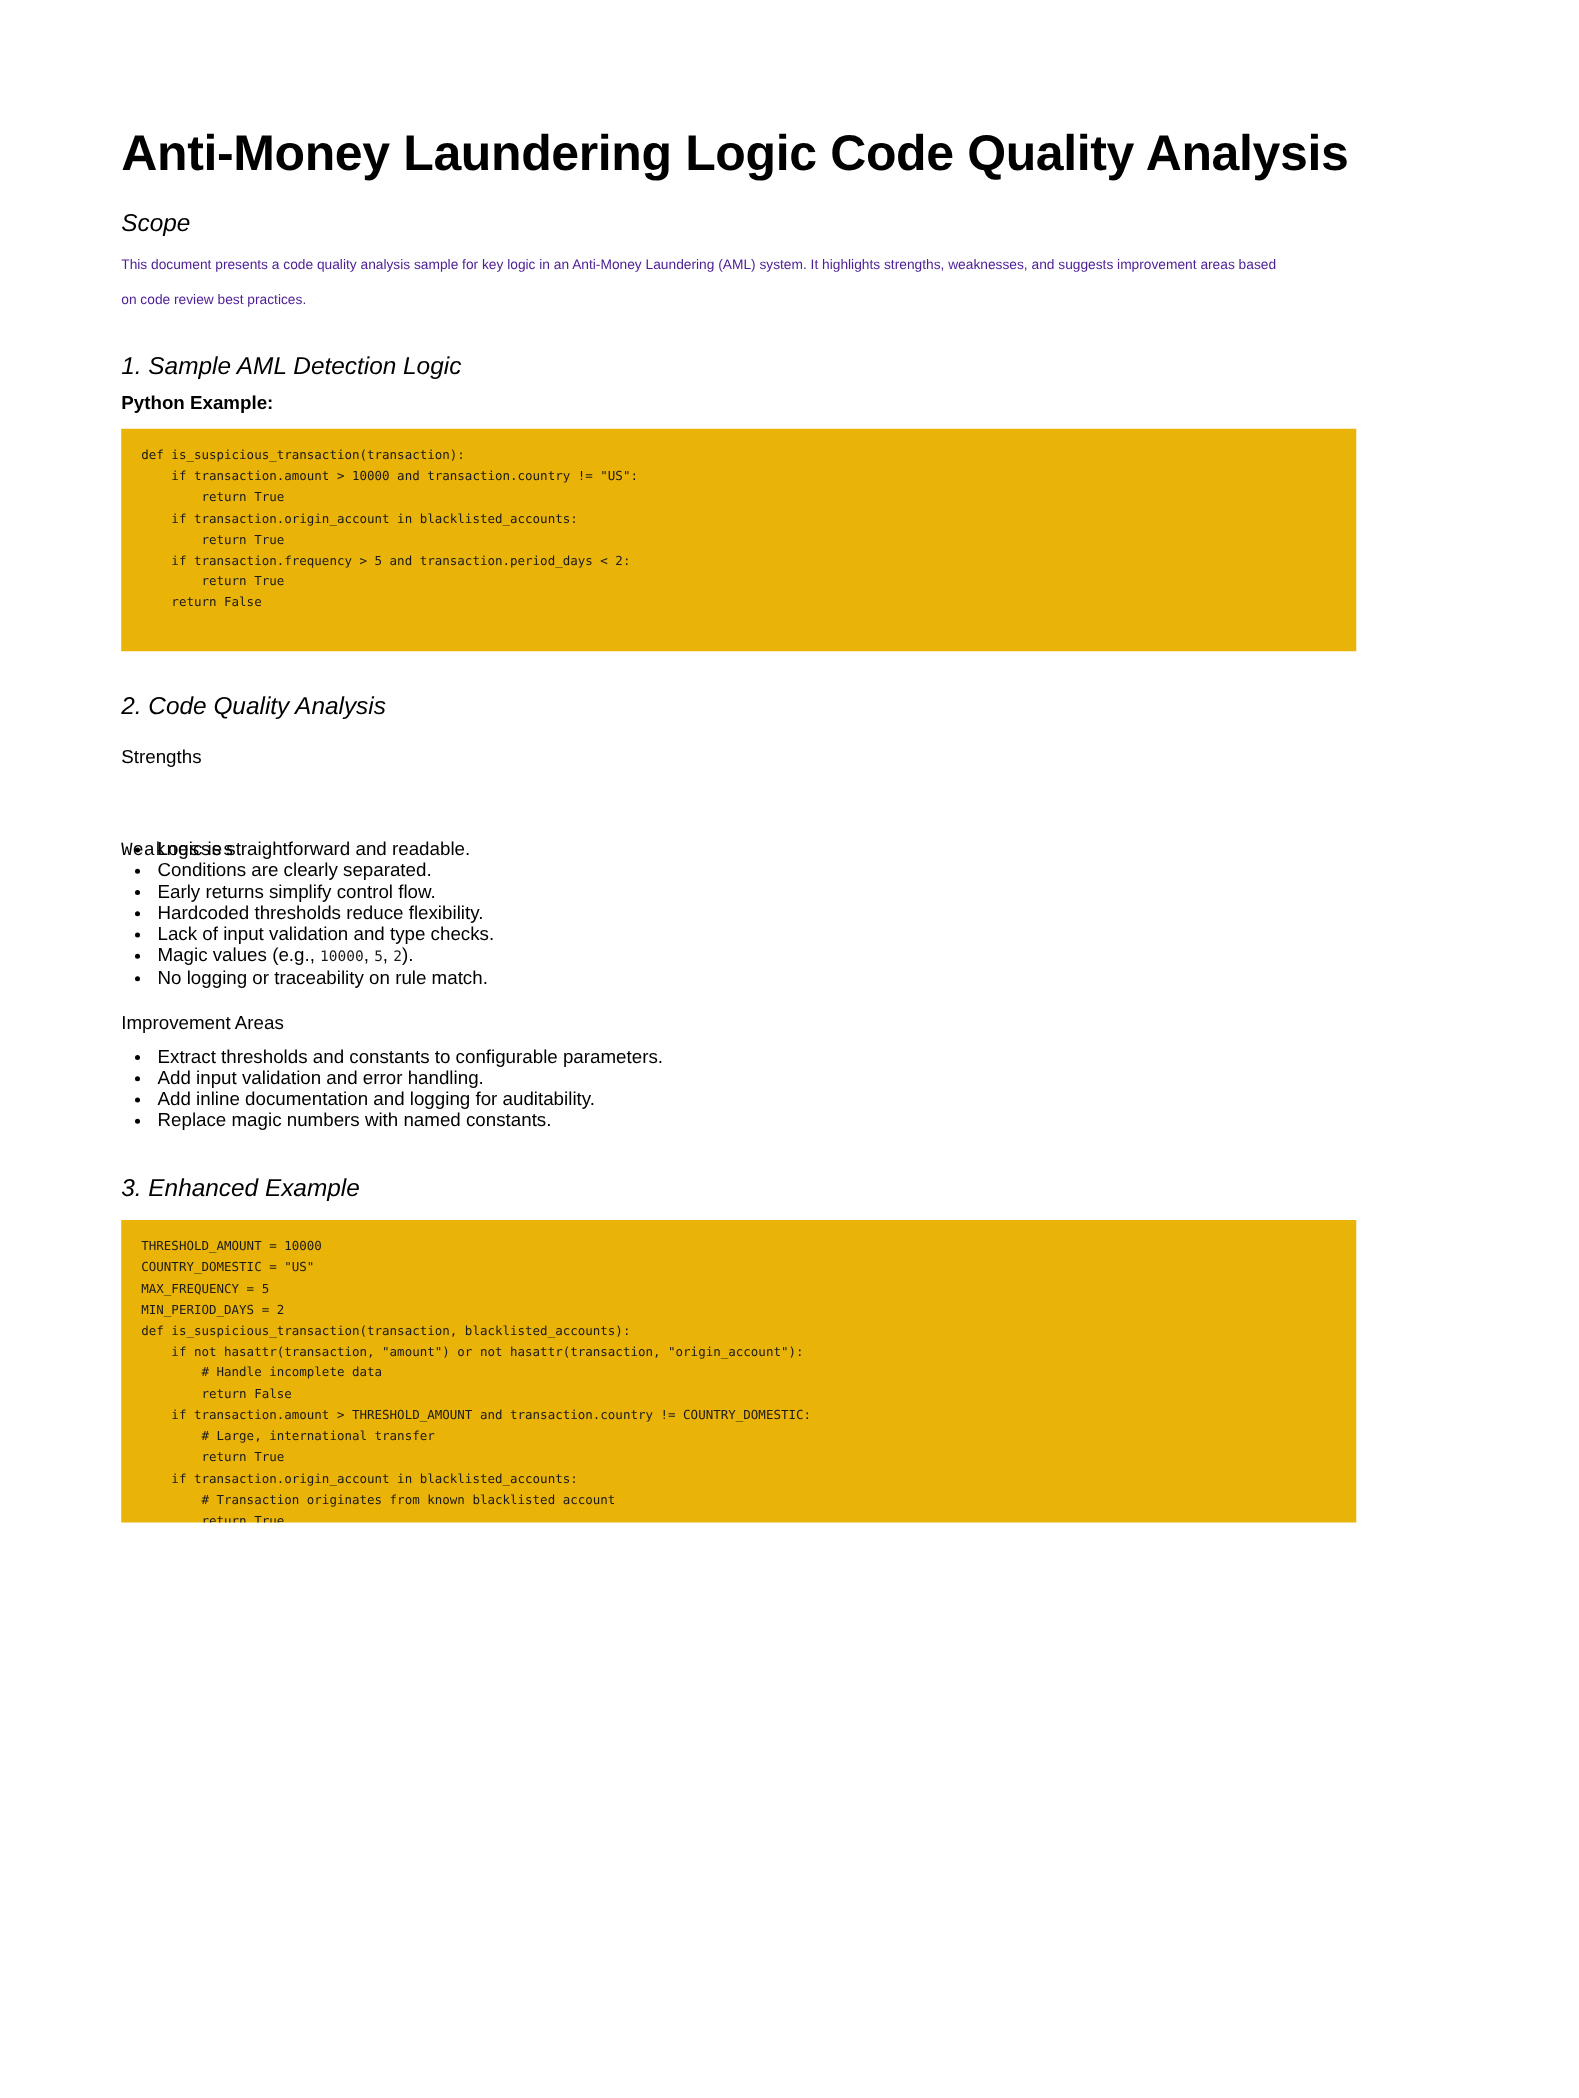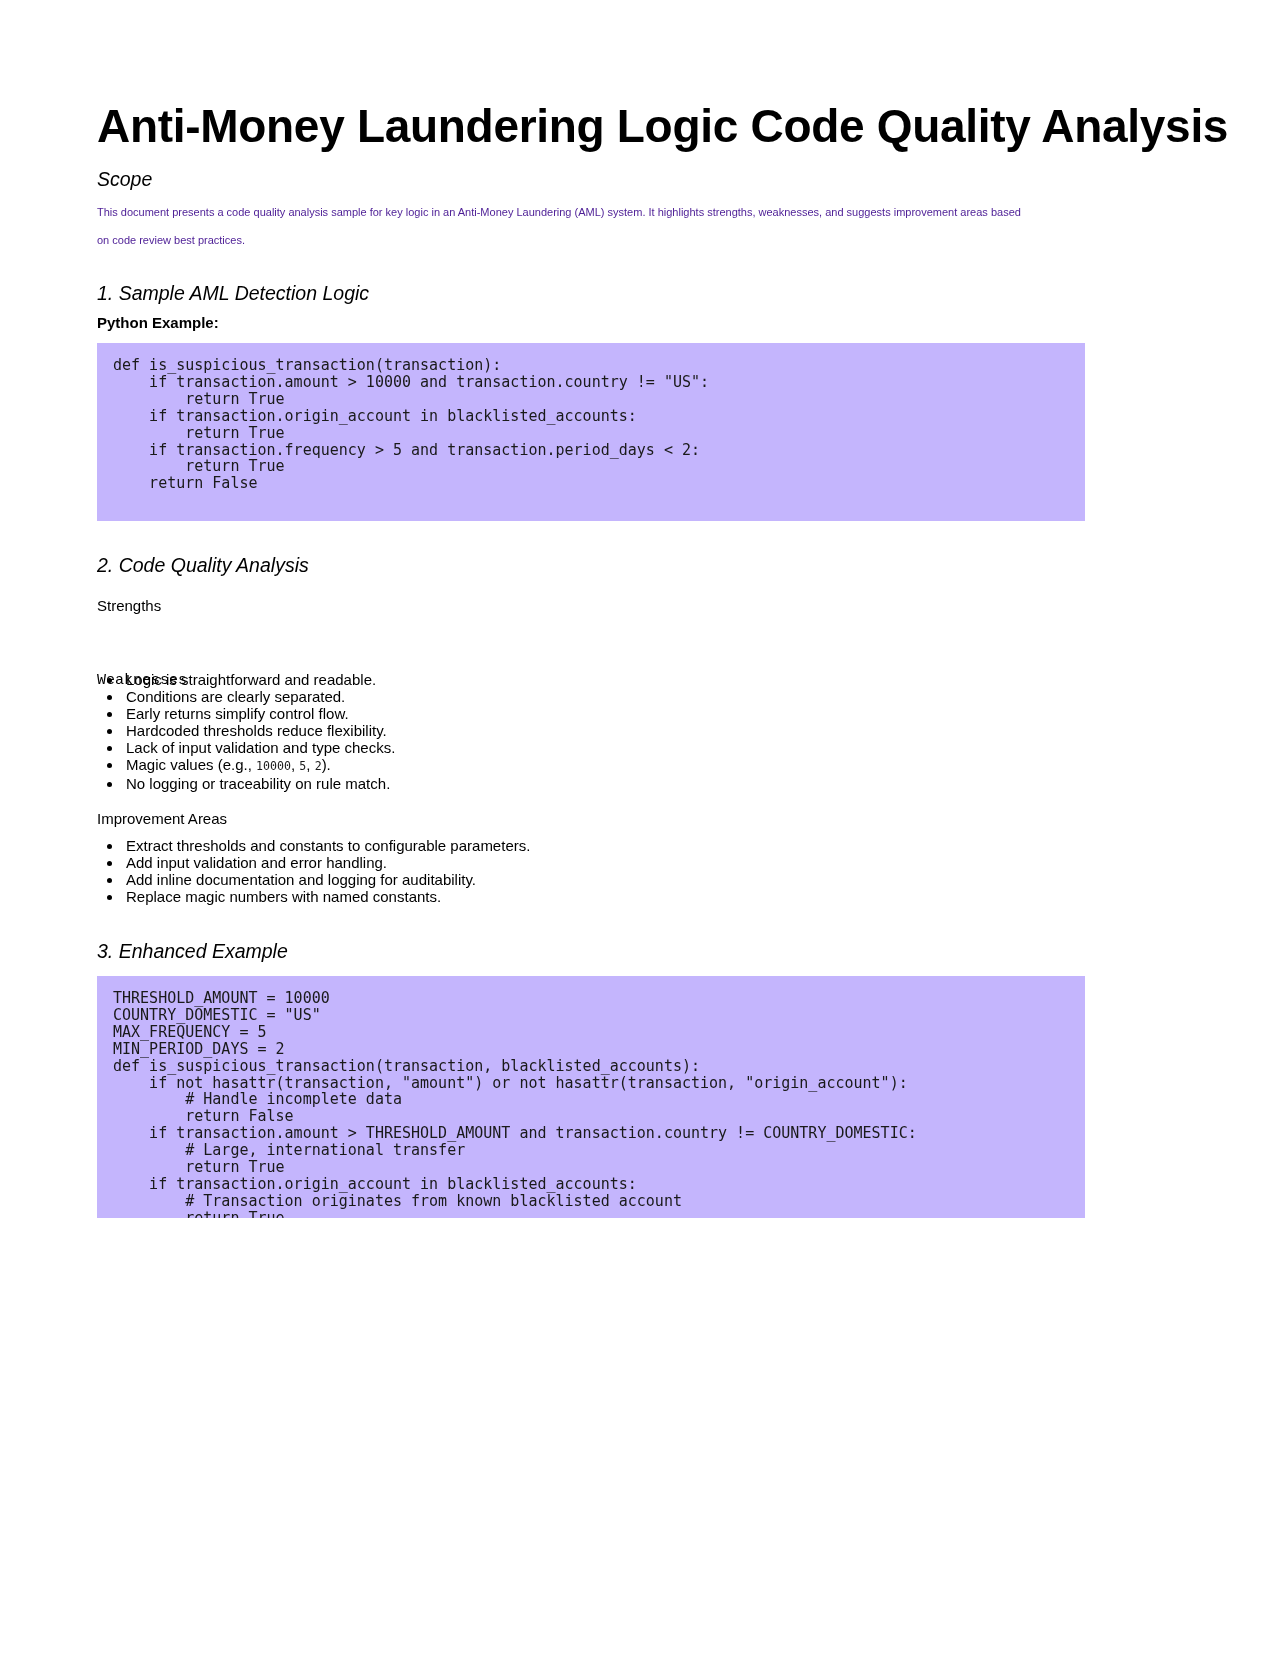--- a/index.html
+++ b/index.html
@@ -25,21 +25,21 @@
     background: #ffffff;
   }
   .content {
     position: absolute;
     left: 97px;
     top: 0;
     width: 988px;
   }
 
   h1.doc-title {
-    font-size: 46px;
+    font-size: 40px;
     font-weight: bold;
     letter-spacing: -0.3px;
     margin: 0;
     padding: 0;
     line-height: 1.2;
     position: absolute;
     top: 99px;
     left: 0;
     white-space: nowrap;
   }
@@ -95,23 +95,23 @@
     left: 0;
     line-height: 1.2;
     white-space: nowrap;
   }
   p.python-label { top: 314px; }
 
   pre.code-block {
     position: absolute;
     left: 0;
     margin: 0;
-    background: #c4b5fd;
+    background: #eab308;
     font-family: "DejaVu Sans Mono", "Liberation Mono", monospace;
-    font-size: 15px;
+    font-size: 10px;
     line-height: 16.9px;
     color: #1a1a1a;
     box-sizing: border-box;
     padding: 14px 16px;
     width: 988px;
     overflow: hidden;
     white-space: pre;
     letter-spacing: 0px;
   }
   pre.code-1 {

